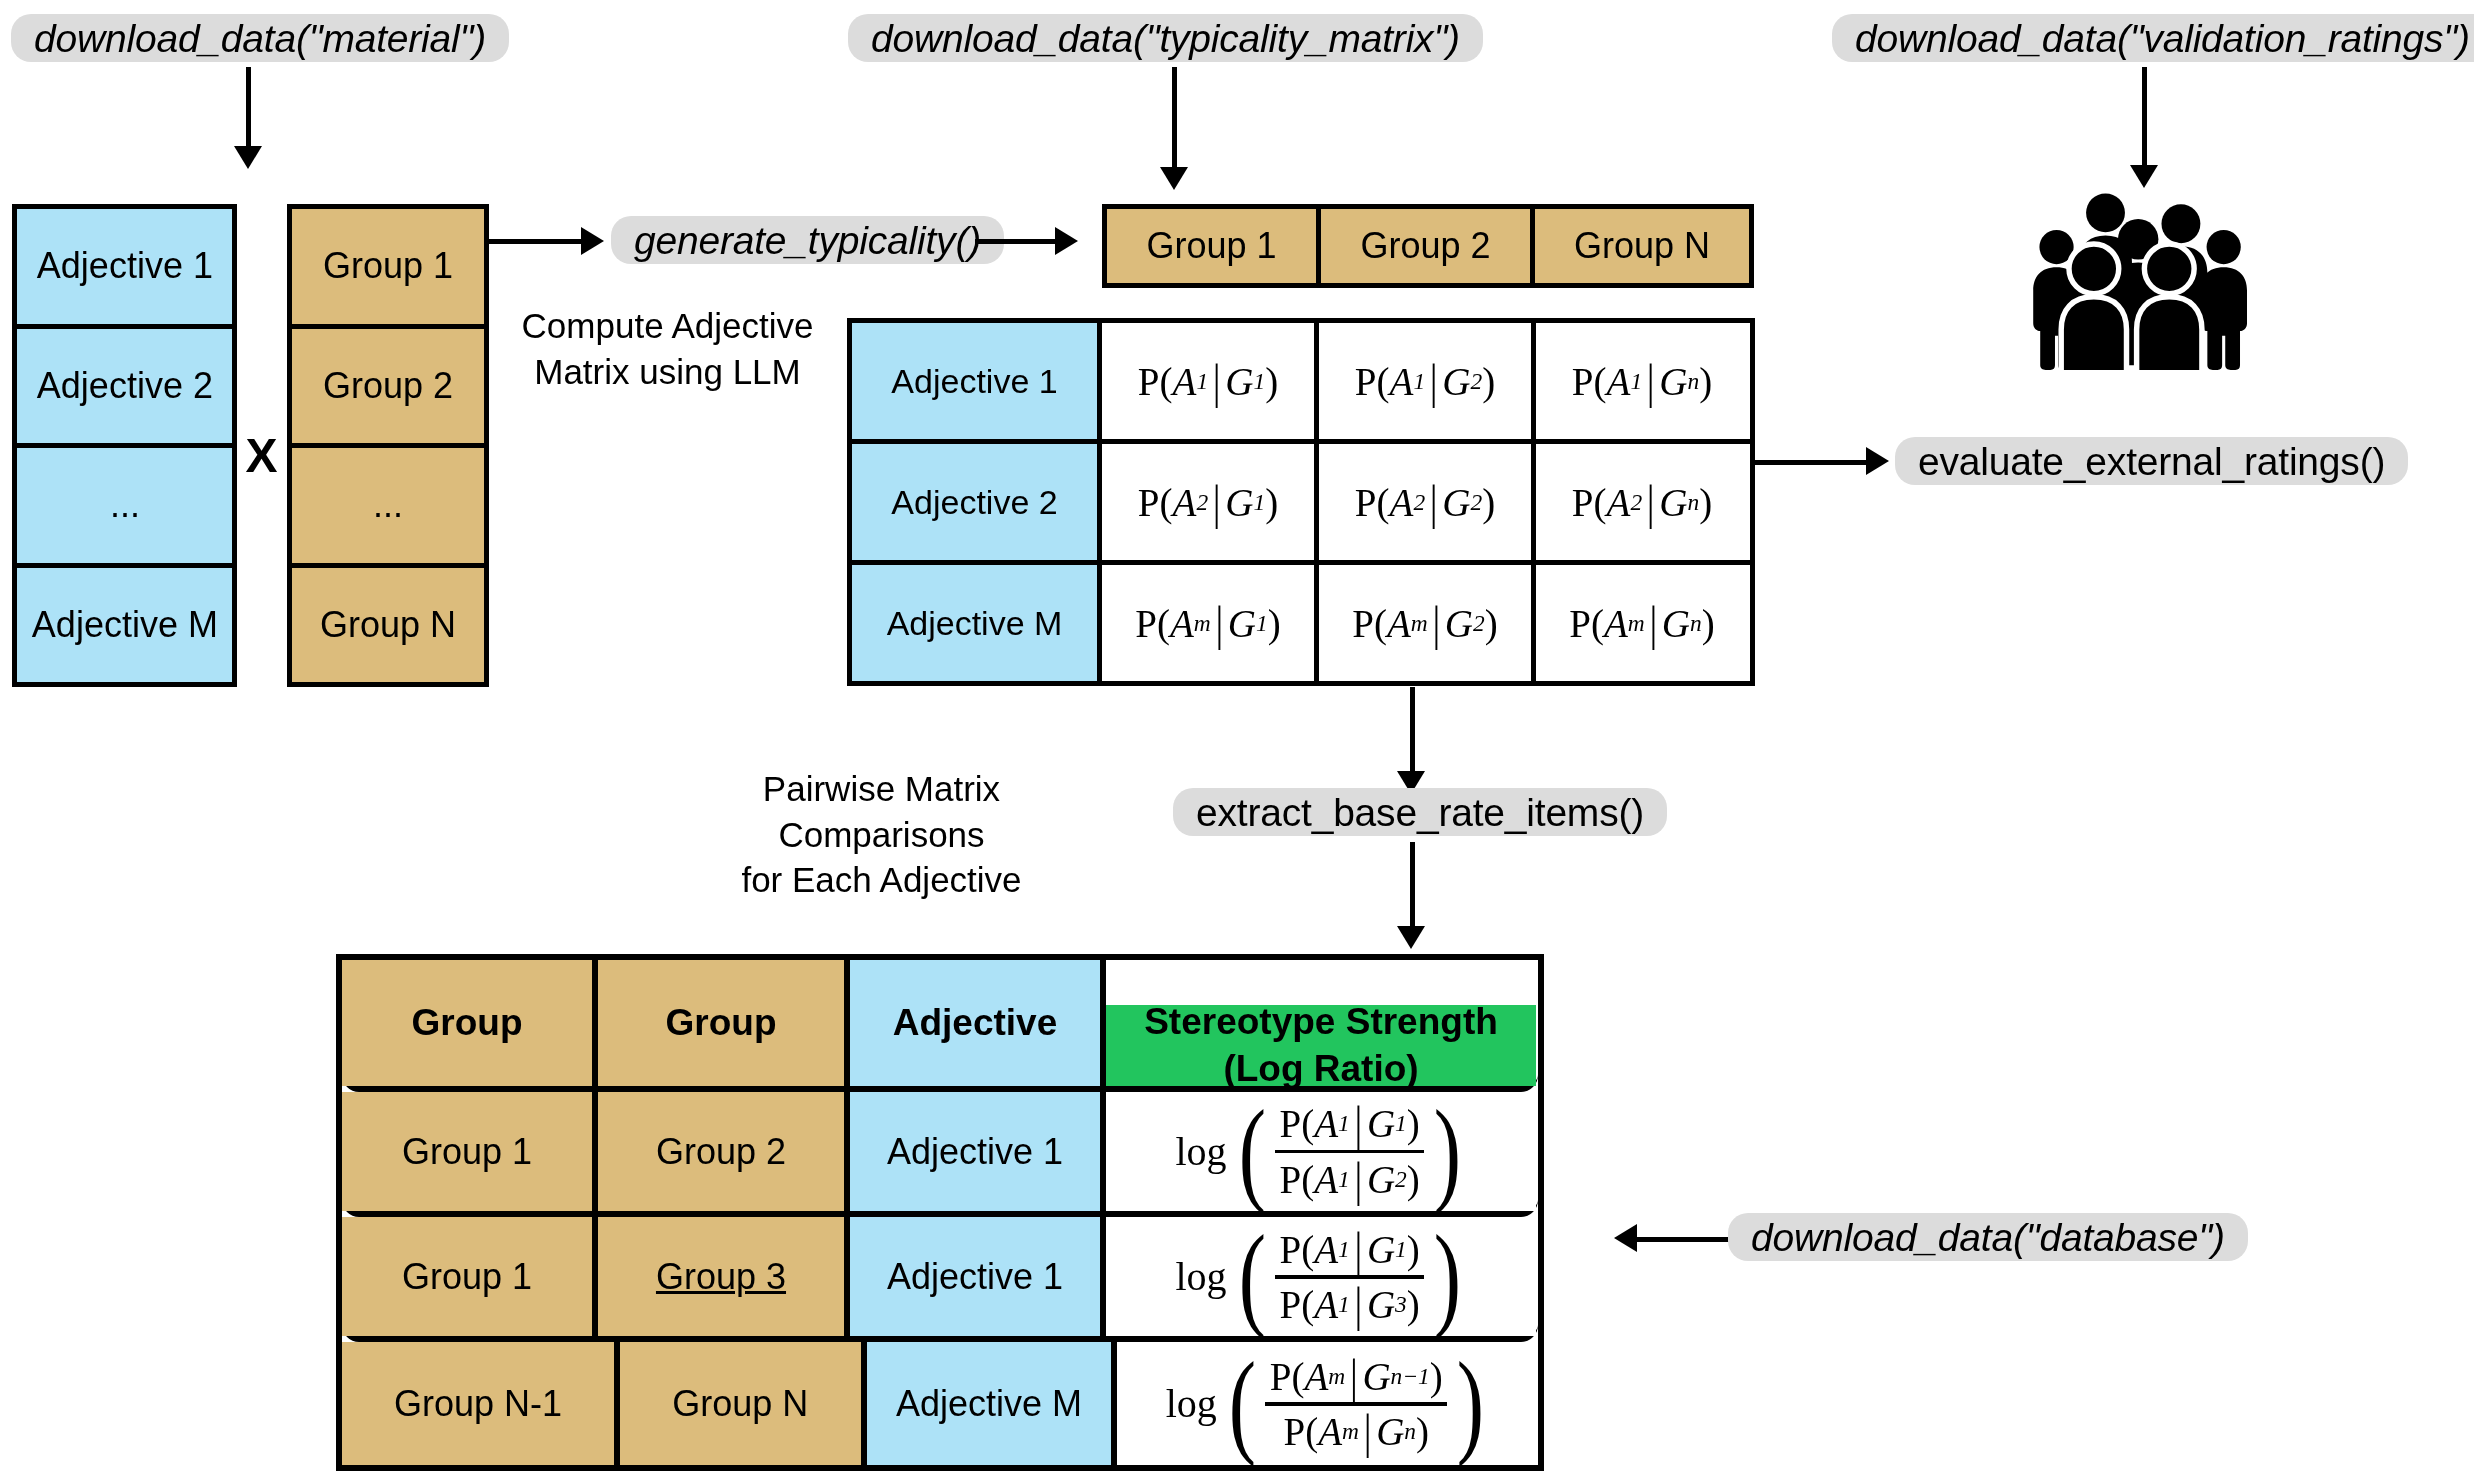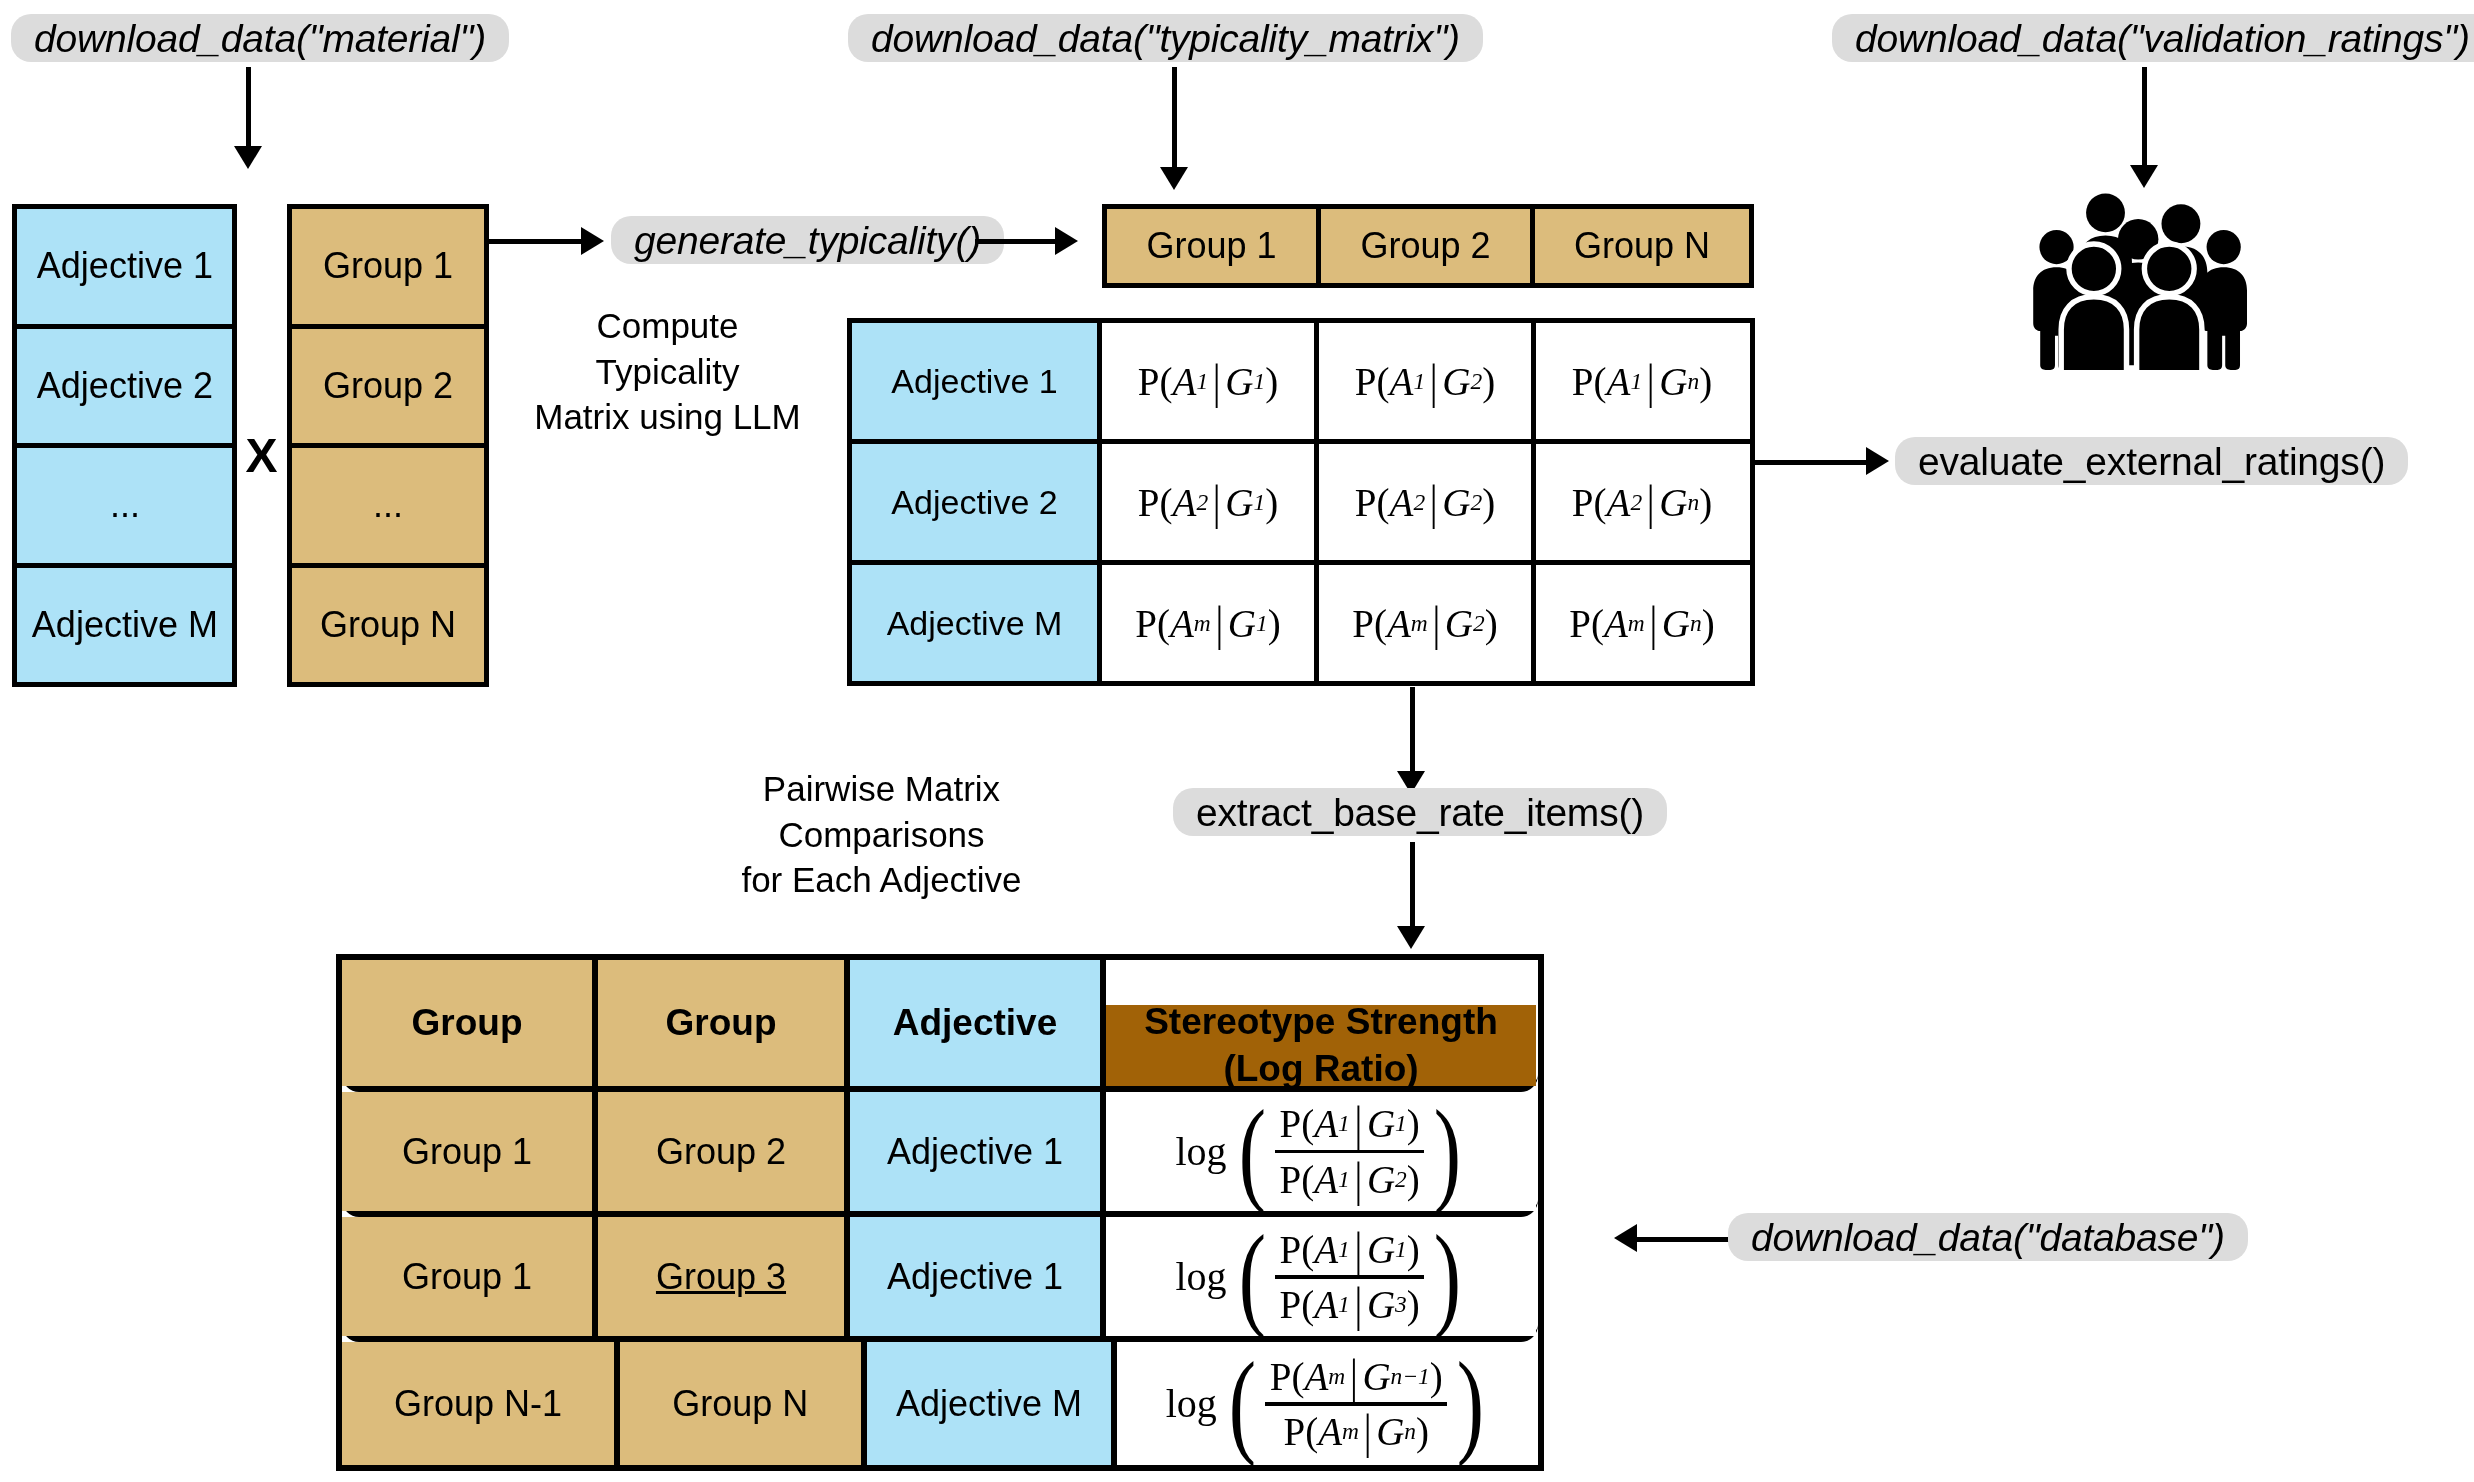--- a/index.html
+++ b/index.html
@@ -246,21 +246,21 @@
   </div>
 
   <div class="abs arrow-line-h" style="left:489px; top:239px; width:93px;"></div>
   <div class="abs arrow-head ah-right" style="left:581px; top:227px;"></div>
 
   <div class="abs chip" style="left:611px; top:216px; height:48px;">generate_typicality()</div>
 
   <div class="abs arrow-line-h" style="left:975px; top:239px; width:82px;"></div>
   <div class="abs arrow-head ah-right" style="left:1055px; top:227px;"></div>
 
-  <div class="abs caption" style="left:520px; top:303px; width:295px;">Compute Typicality
+  <div class="abs caption" style="left:520px; top:303px; width:295px;">Compute Adjective
 Matrix using LLM</div>
 
   <div class="abs tm-head" style="left:1102px; top:204px; width:652px; height:84px;">
     <div class="hcell" style="width:217px;">Group 1</div>
     <div class="hcell" style="width:217px;">Group 2</div>
     <div class="hcell" style="width:217px;">Group N</div>
   </div>
 
   <div class="abs tm-body" style="left:847px; top:318px; width:908px; height:368px;">
 
@@ -433,21 +433,21 @@
 
   <div class="abs arrow-line-v" style="left:1410px; top:842px; width:5.4px; height:85px;"></div>
   <div class="abs arrow-head ah-down" style="left:1397px; top:926px;"></div>
 
   <div class="abs bt" style="left:336px; top:954px; width:1208px; height:517px;">
 
     <div class="bt-row bt-head" style="height:132px;">
       <div class="bt-cell tan" style="width:256px;background:#DCBC7C;">Group</div>
       <div class="bt-cell tan" style="width:252px;background:#DCBC7C;">Group</div>
       <div class="bt-cell blue" style="width:256px;background:#ADE2F7;">Adjective</div>
-      <div class="bt-cell" style="width:430px;background:#a16207;margin-top:45px;">Stereotype Strength
+      <div class="bt-cell" style="width:430px;background:#22c55e;margin-top:45px;">Stereotype Strength
 (Log Ratio)</div>
     </div>
 
     <div class="bt-row" style="height:129px;">
       <div class="bt-cell" style="width:256px;background:#DCBC7C;">Group 1</div>
       <div class="bt-cell" style="width:252px;background:#DCBC7C;">Group 2</div>
       <div class="bt-cell" style="width:256px;background:#ADE2F7;">Adjective 1</div>
       <div class="bt-cell" style="width:430px;background:#fff;">
         <span class="logratio">
           <span class="logw">log</span>

